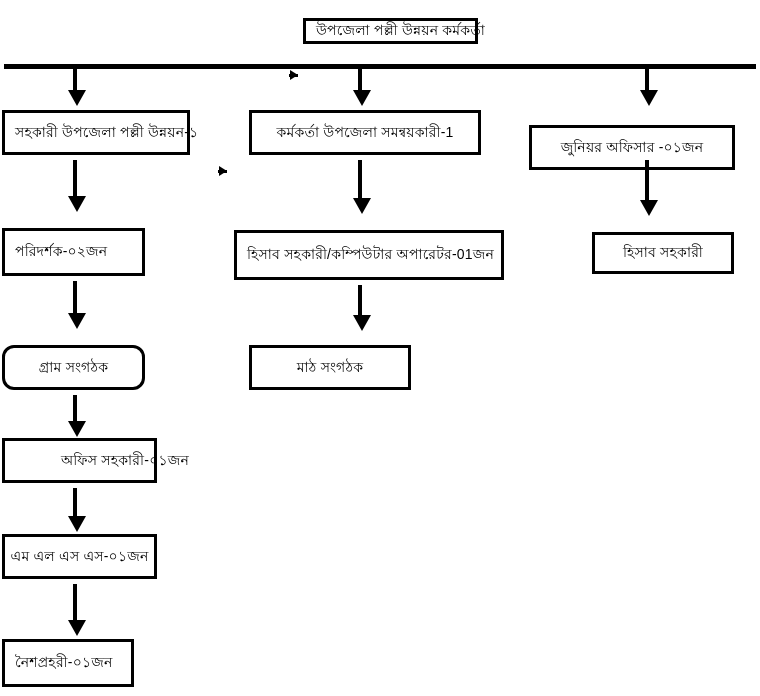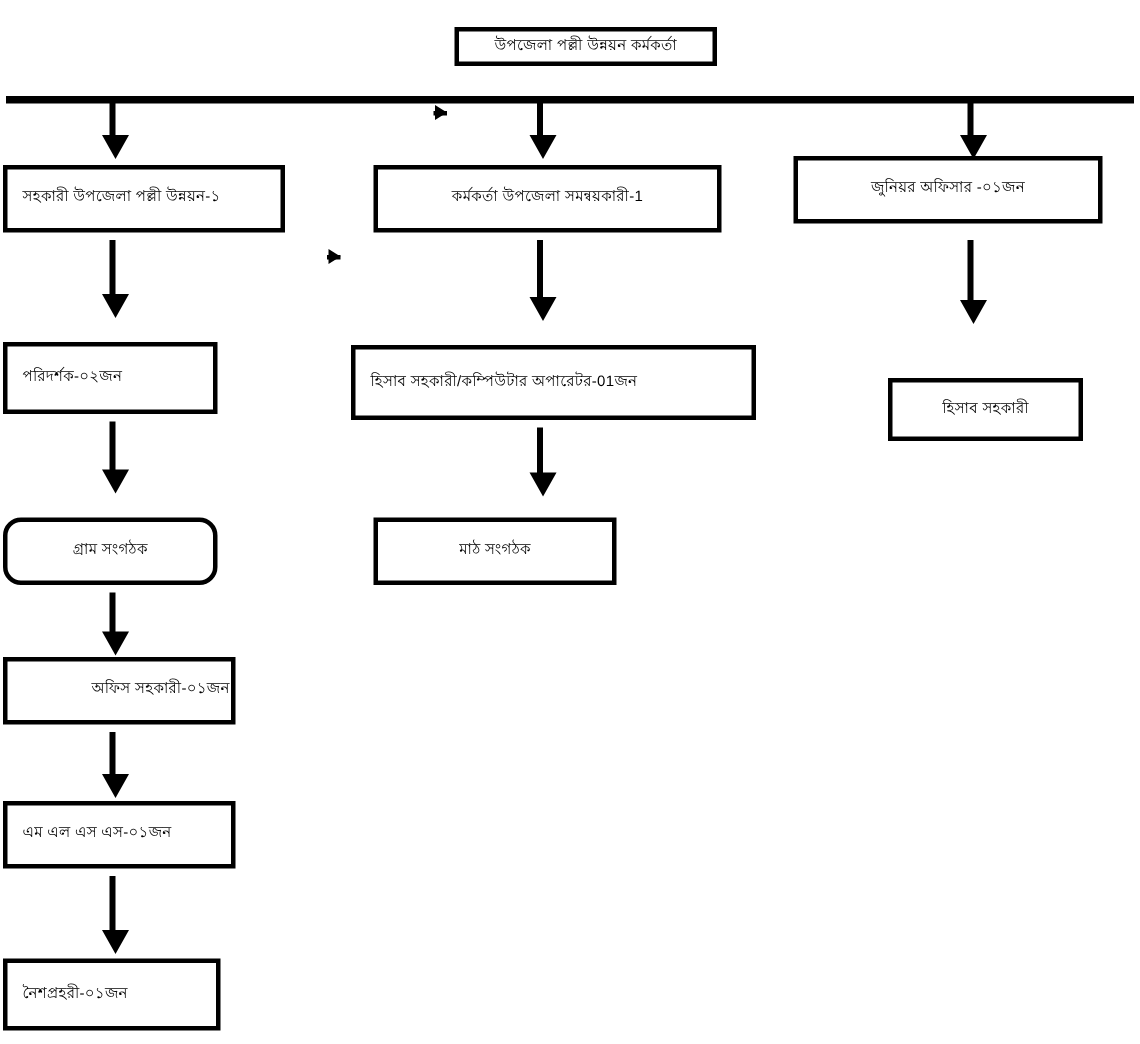--- a/index.html
+++ b/index.html
@@ -18,21 +18,21 @@
     overflow: hidden;
   }
   .node-box {
     position: absolute;
     box-sizing: border-box;
     border: 3px solid #000000;
     background: #ffffff;
     display: flex;
     align-items: center;
     color: #000000;
-    font-size: 10px;
+    font-size: 14px;
     line-height: 1.25;
     letter-spacing: 0.2px;
     white-space: nowrap;
   }
   .node-box .node-label {
     display: block;
     padding: 0 10px;
     width: 100%;
   }
   .node-box.align-center .node-label {
@@ -105,42 +105,42 @@
   <div class="marker-right" style="left:219px; top:166px;"></div>
 
   <div class="node-box align-left" style="left:2px; top:110px; width:188px; height:45px;">
     <span class="node-label">সহকারী উপজেলা পল্লী উন্নয়ন-১</span>
   </div>
 
   <div class="node-box align-center" style="left:249px; top:110px; width:232px; height:45px;">
     <span class="node-label">কর্মকর্তা উপজেলা সমন্বয়কারী-1</span>
   </div>
 
-  <div class="node-box align-center" style="left:529px; top:104px; width:206px; height:45px;">
+  <div class="node-box align-center" style="left:529px; top:125px; width:206px; height:45px;">
     <span class="node-label">জুনিয়র অফিসার -০১জন</span>
   </div>
 
   <div class="conn-v" style="left:73px; top:160px; height:38px;"></div>
   <div class="arrow-down" style="left:68px; top:196px;"></div>
 
   <div class="conn-v" style="left:358px; top:160px; height:40px;"></div>
   <div class="arrow-down" style="left:353px; top:198px;"></div>
 
   <div class="conn-v" style="left:645px; top:160px; height:42px;"></div>
   <div class="arrow-down" style="left:640px; top:200px;"></div>
 
   <div class="node-box align-left" style="left:2px; top:228px; width:143px; height:48px;">
     <span class="node-label">পরিদর্শক-০২জন</span>
   </div>
 
   <div class="node-box align-left" style="left:234px; top:230px; width:270px; height:50px;">
     <span class="node-label">হিসাব সহকারী/কম্পিউটার অপারেটর-01জন</span>
   </div>
 
-  <div class="node-box align-center" style="left:592px; top:232px; width:130px; height:42px;margin-top:20px;">
+  <div class="node-box align-center" style="left:592px; top:232px; width:142px; height:42px;">
     <span class="node-label">হিসাব সহকারী</span>
   </div>
 
   <div class="conn-v" style="left:73px; top:281px; height:34px;"></div>
   <div class="arrow-down" style="left:68px; top:313px;"></div>
 
   <div class="conn-v" style="left:358px; top:285px; height:32px;"></div>
   <div class="arrow-down" style="left:353px; top:315px;"></div>
 
   <div class="node-box align-center" style="left:2px; top:345px; width:143px; height:45px;border-radius:12px;">
@@ -161,17 +161,17 @@
   <div class="conn-v" style="left:73px; top:488px; height:30px;"></div>
   <div class="arrow-down" style="left:68px; top:516px;"></div>
 
   <div class="node-box align-left" style="left:2px; top:534px; width:155px; height:45px;justify-content:center;">
     <span class="node-label">এম এল এস এস-০১জন</span>
   </div>
 
   <div class="conn-v" style="left:73px; top:584px; height:38px;"></div>
   <div class="arrow-down" style="left:68px; top:620px;"></div>
 
-  <div class="node-box align-left" style="left:2px; top:639px; width:145px; height:48px;align-items:center;">
+  <div class="node-box align-left" style="left:2px; top:639px; width:132px; height:48px;align-items:center;">
     <span class="node-label">নৈশপ্রহরী-০১জন</span>
   </div>
 
 </div>
 
 </body></html>

